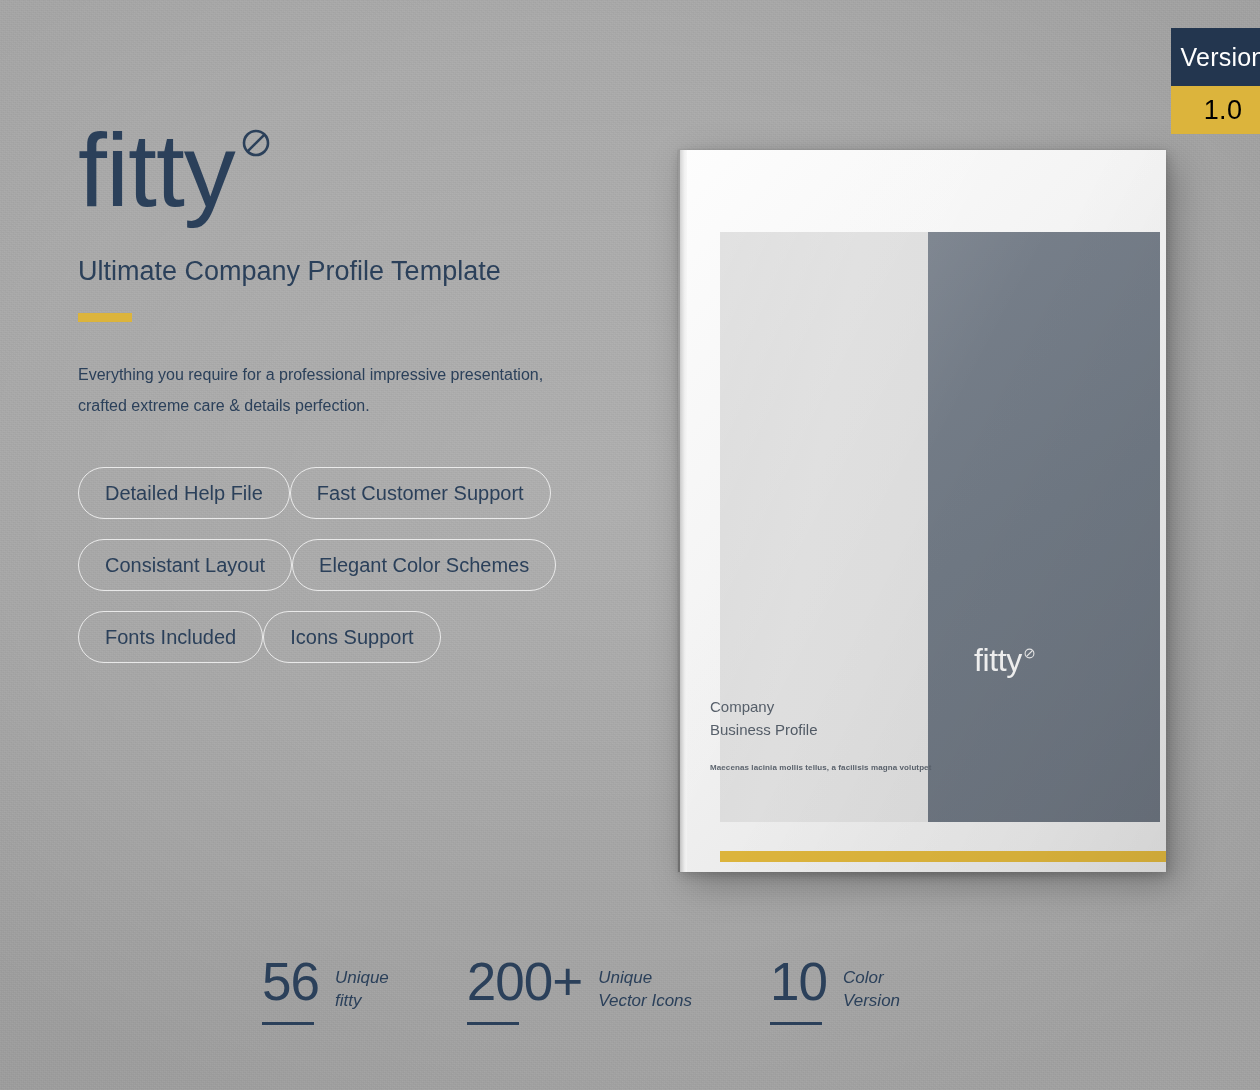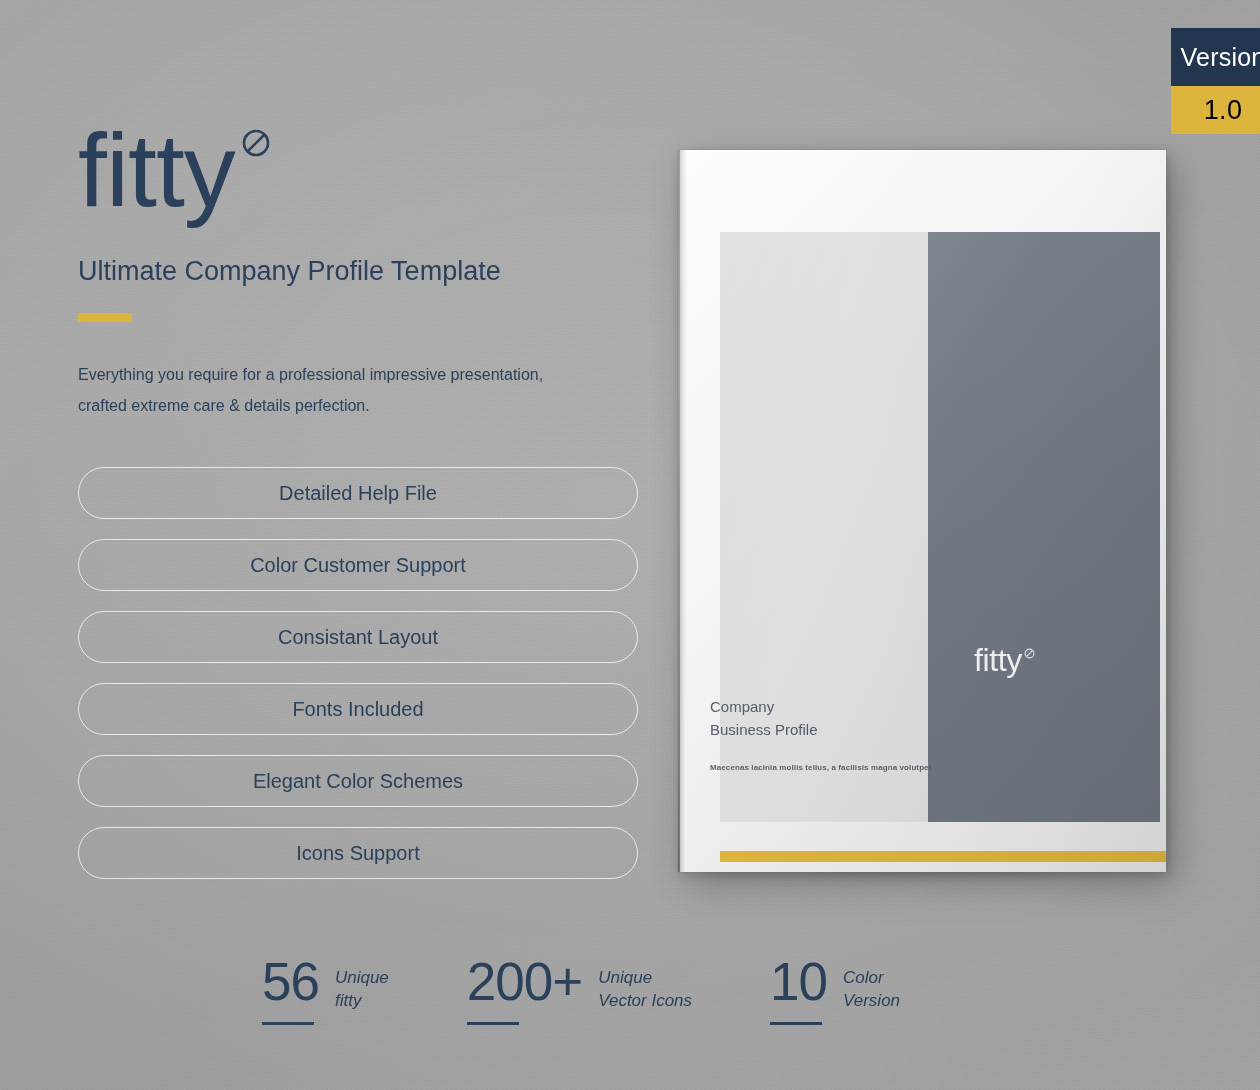--- a/index.html
+++ b/index.html
@@ -142,23 +142,22 @@
     color: #2b405a;
     line-height: 1.92;
     max-width: 500px;
   }
 
   
   #features {
     margin-top: 46px;
     display: flex;
     flex-wrap: wrap;
-    gap: 20px 16px;
+    gap: 20px 0;
     max-width: 560px;
-    flex-direction: column;
   }
   .pill {
     border: 1.5px solid rgba(248,248,248,0.82);
     border-radius: 40px;
     padding: 0 26px;
     height: 52px;
     display: inline-flex;
     align-items: center;
     justify-content: center;
     font-size: 20px;
@@ -360,24 +359,24 @@
 
 
     <div class="subtitle">Ultimate Company Profile Template</div>
 
     <div id="accent-rule"></div>
 
     <div class="description">Everything you require for a professional impressive presentation, crafted extreme care &amp; details perfection.</div>
 
     <div id="features">
       <span class="pill">Detailed Help File</span>
-      <span class="pill">Color Customer Support</span>
+      <span class="pill">Fast Customer Support</span>
       <span class="pill">Consistant Layout</span>
+      <span class="pill">Elegant Color Schemes</span>
       <span class="pill">Fonts Included</span>
-      <span class="pill">Elegant Color Schemes</span>
       <span class="pill">Icons Support</span>
     </div>
   </div>
 
   <div id="brochure-shadow"></div>
 
   <div id="brochure">
     <div id="brochure-page">
 
       <div id="panel-light"></div>

